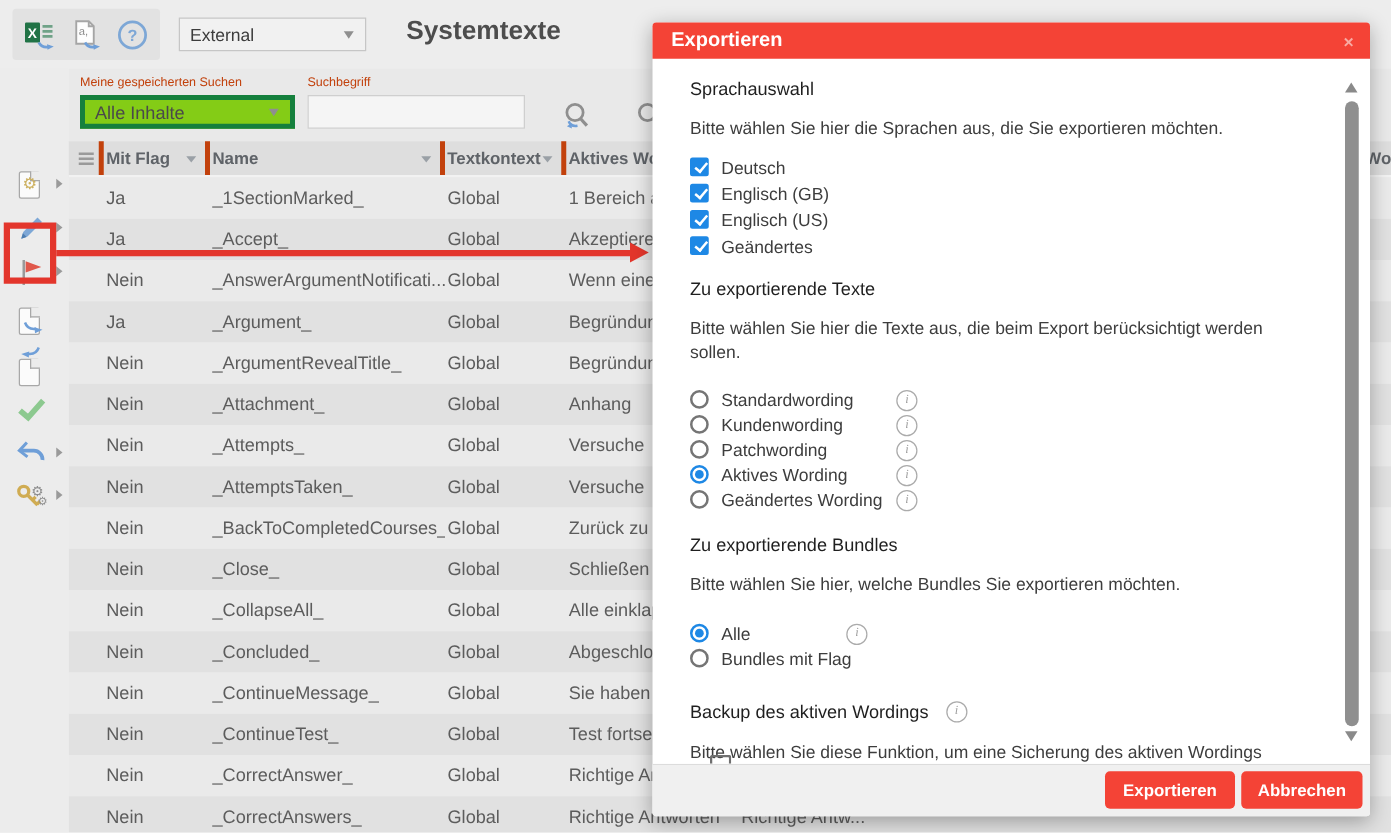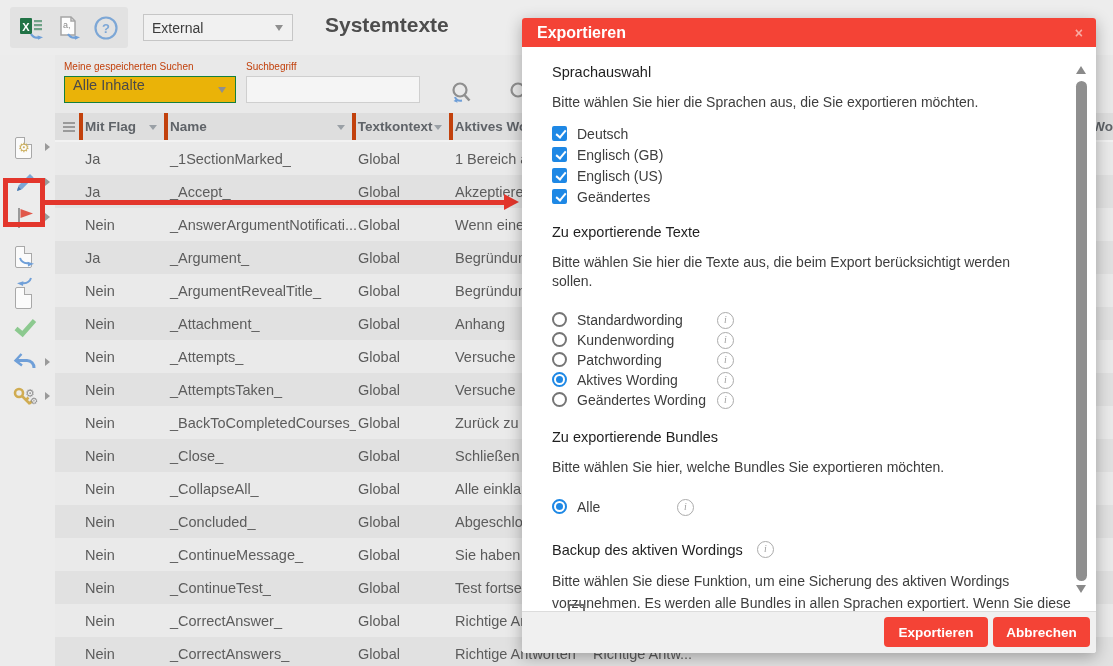--- a/index.html
+++ b/index.html
@@ -24,21 +24,21 @@
   .chev{position:absolute;left:45px;width:0;height:0;border:4px solid transparent;border-left:5px solid #9a9a9a}
   .doc{position:absolute;left:3px;top:2px;width:17px;height:22px;border:1.6px solid #a8a8a8;
        border-radius:2px;background:#fbfbfb;box-sizing:border-box}
   .doc::after{content:"";position:absolute;right:-1px;top:-1px;width:7px;height:7px;background:#ececec;
        border-left:1.6px solid #a8a8a8;border-bottom:1.6px solid #a8a8a8}
   .gear-glyph{position:absolute;left:6px;top:6px;font-size:13px;line-height:13px;color:#cdb161;font-family:"DejaVu Sans",sans-serif}
 
   
   .searchbar{position:absolute;left:55px;top:55px;width:1058px;height:58px;background:#e9e9e9}
   .search-label{position:absolute;font-size:10px;color:#c2410c}
-  .sel{position:absolute;background:#eab308;border:1px solid #15803d;box-sizing:border-box;display:flex;align-items:flex-start;height:27px}
+  .sel{position:absolute;background:#84cc16;border:4px solid #15803d;box-sizing:border-box;display:flex;align-items:flex-end;height:27px}
   .sel .val{flex:1;padding-left:8px;font-size:14.5px;color:#4a4a4a}
   .txt-input{position:absolute;height:27px;background:#f5f5f5;border:1px solid #cfcfcf;box-sizing:border-box;
              font-family:inherit;font-size:14px;color:#3c3c3c;padding:0 6px}
 
   
   .thead{position:absolute;left:55px;top:113px;width:1058px;height:29px;background:#dedede;display:flex;
          font-size:13.5px;color:#5f6368;font-weight:bold;border-bottom:2px solid #f2f2f2;box-sizing:border-box}
   .th{position:relative;display:flex;align-items:center;box-sizing:border-box;border-right:4px solid #c2410c;
       overflow:hidden;white-space:nowrap;padding-left:2px}
   .tbody{position:absolute;left:55px;top:142px;width:1058px;height:524px;overflow:hidden}
@@ -492,20 +492,25 @@
         <p class="desc">Bitte wählen Sie hier, welche Bundles Sie exportieren möchten.</p>
 
         <div class="radios" style="margin-top:22px">
 
             <label class="ropt">
               <span class="radio on"></span>
               <span class="rlabel2">Alle</span>
               <span class="info">i</span>
             </label>
 
+            <label class="ropt">
+              <span class="radio"></span>
+              <span class="rlabel2">Bundles mit Flag</span>
+              <span class="info" style="visibility: hidden;">i</span>
+            </label>
           </div>
 
         <div class="backup-h">
           <span class="sec" style="margin:0">Backup des aktiven Wordings</span>
           <span class="info">i</span>
         </div>
         <p class="backup-p">Bitte wählen Sie diese Funktion, um eine Sicherung des aktiven Wordings vorzunehmen. Es werden alle Bundles in allen Sprachen exportiert. Wenn Sie diese Option wählen, werden die oben vorgenommenen Einstellungen nicht beachtet.</p>
       </div>
 
       <div class="cut-check"></div>

